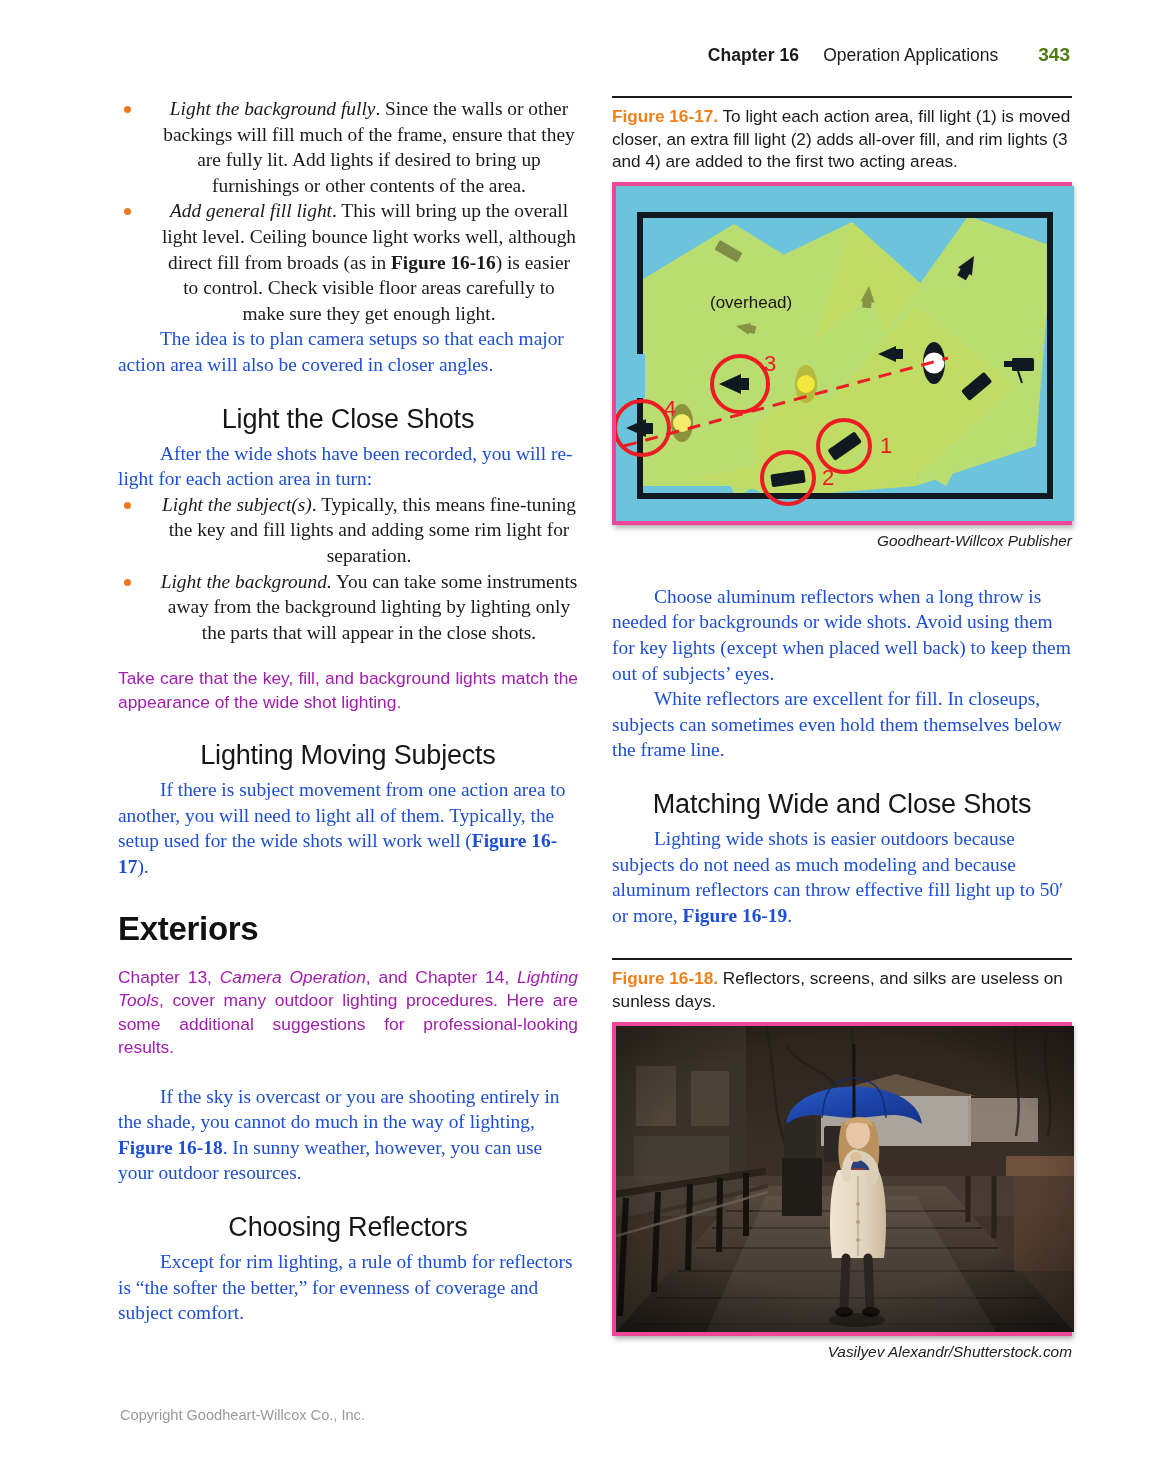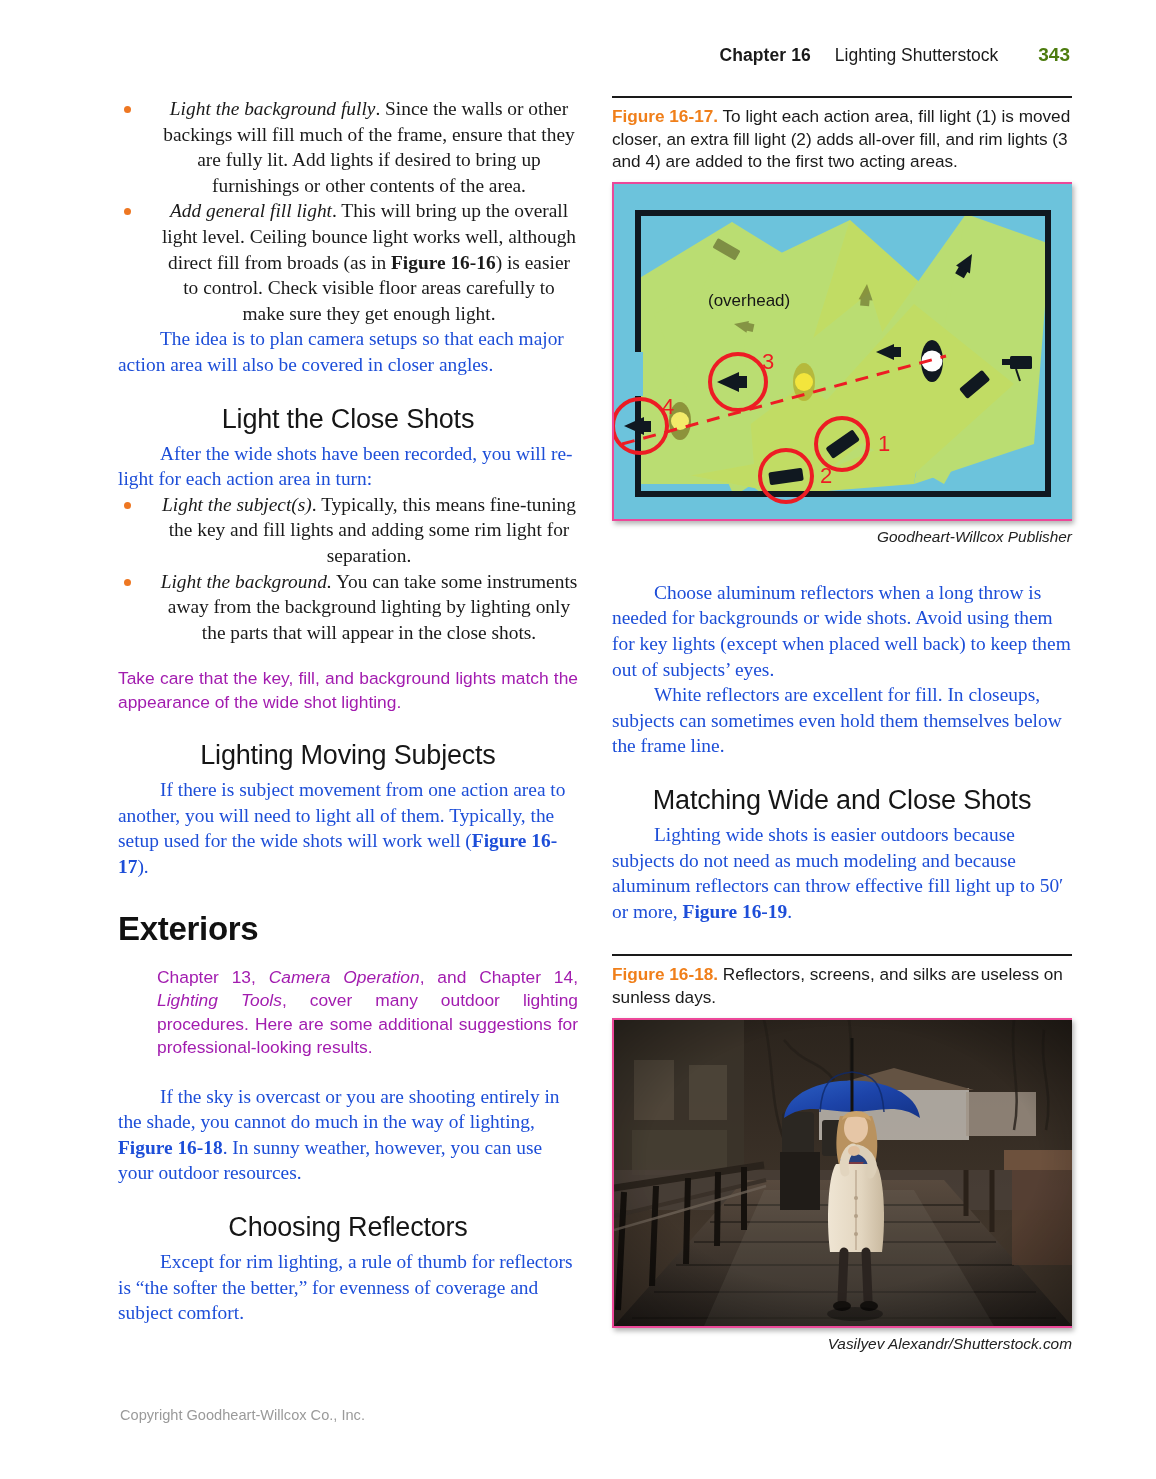--- a/index.html
+++ b/index.html
@@ -114,21 +114,21 @@
 
   
   .note {
     font-family: "Liberation Sans", sans-serif;
     color: #a21caf;
     font-size: 17.4px;
     line-height: 23.5px;
     text-align: justify;
     margin: 22px 0 0 0;
   }
-  .note.tight { margin-top: 18px; margin-left: 39px; }
+  .note.tight { margin-top: 18px; }
 
   
   .fig { margin: 0; }
   .fig-rule {
     border-top: 2.5px solid #1a1a1a;
     margin-bottom: 7px;
   }
   .fig-cap {
     font-family: "Liberation Sans", sans-serif;
     font-size: 17.2px;
@@ -142,21 +142,21 @@
   .credit {
     font-family: "Liberation Sans", sans-serif;
     font-style: italic;
     font-size: 15.4px;
     color: #222;
     text-align: right;
     margin-top: 7px;
   }
 
   .framebox {
-    border: 2px solid #ec4899;
+    border: 4px solid #ec4899;
     box-shadow: 2px 3px 5px rgba(0,0,0,.30);
     background: #fff;
     padding: 0;
     line-height: 0;
     margin-top: 9px;
   }
 
   
   .footer {
     position: absolute;
@@ -169,21 +169,21 @@
 
   svg { display: block; }
 </style>
 </head>
 <body>
 
 <div class="page">
 
   <div class="running-head">
     <span class="rh-chapter">Chapter 16</span>
-    <span class="rh-title">Lighting Shutterstock</span>
+    <span class="rh-title">Operation Applications</span>
     <span class="rh-page">343</span>
   </div>
 
   <div class="col col-left">
 
     <ul class="bul">
       <li>
         <span class="it">Light the background fully</span><span>. Since the walls or other backings will fill much of the frame, ensure that they are fully lit. Add lights if desired to bring up furnishings or other contents of the area.</span>
       </li>
       <li>

